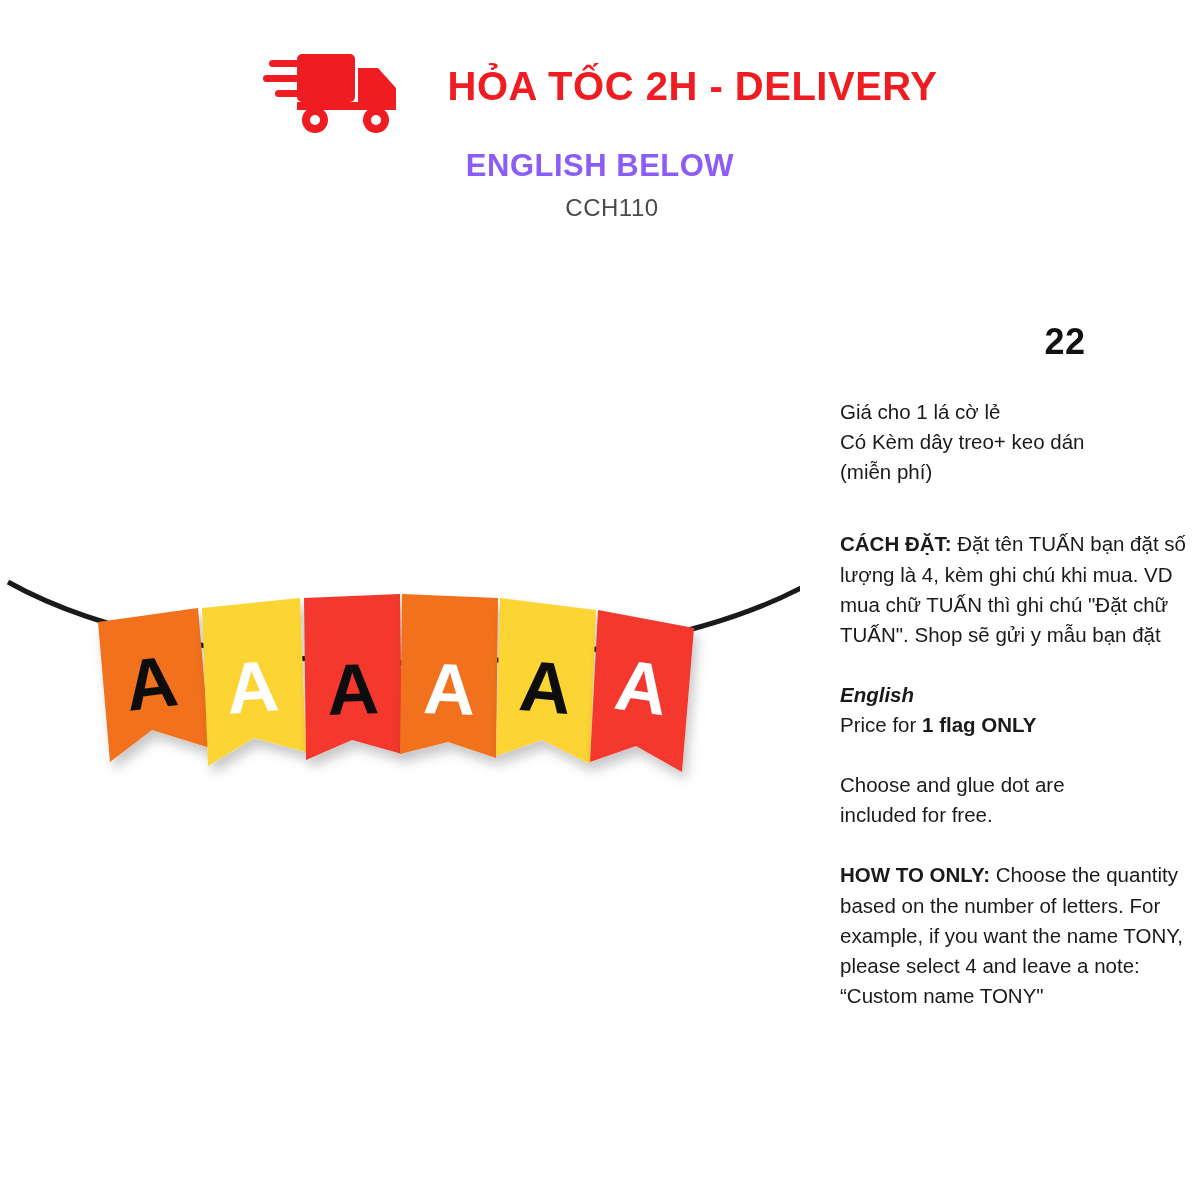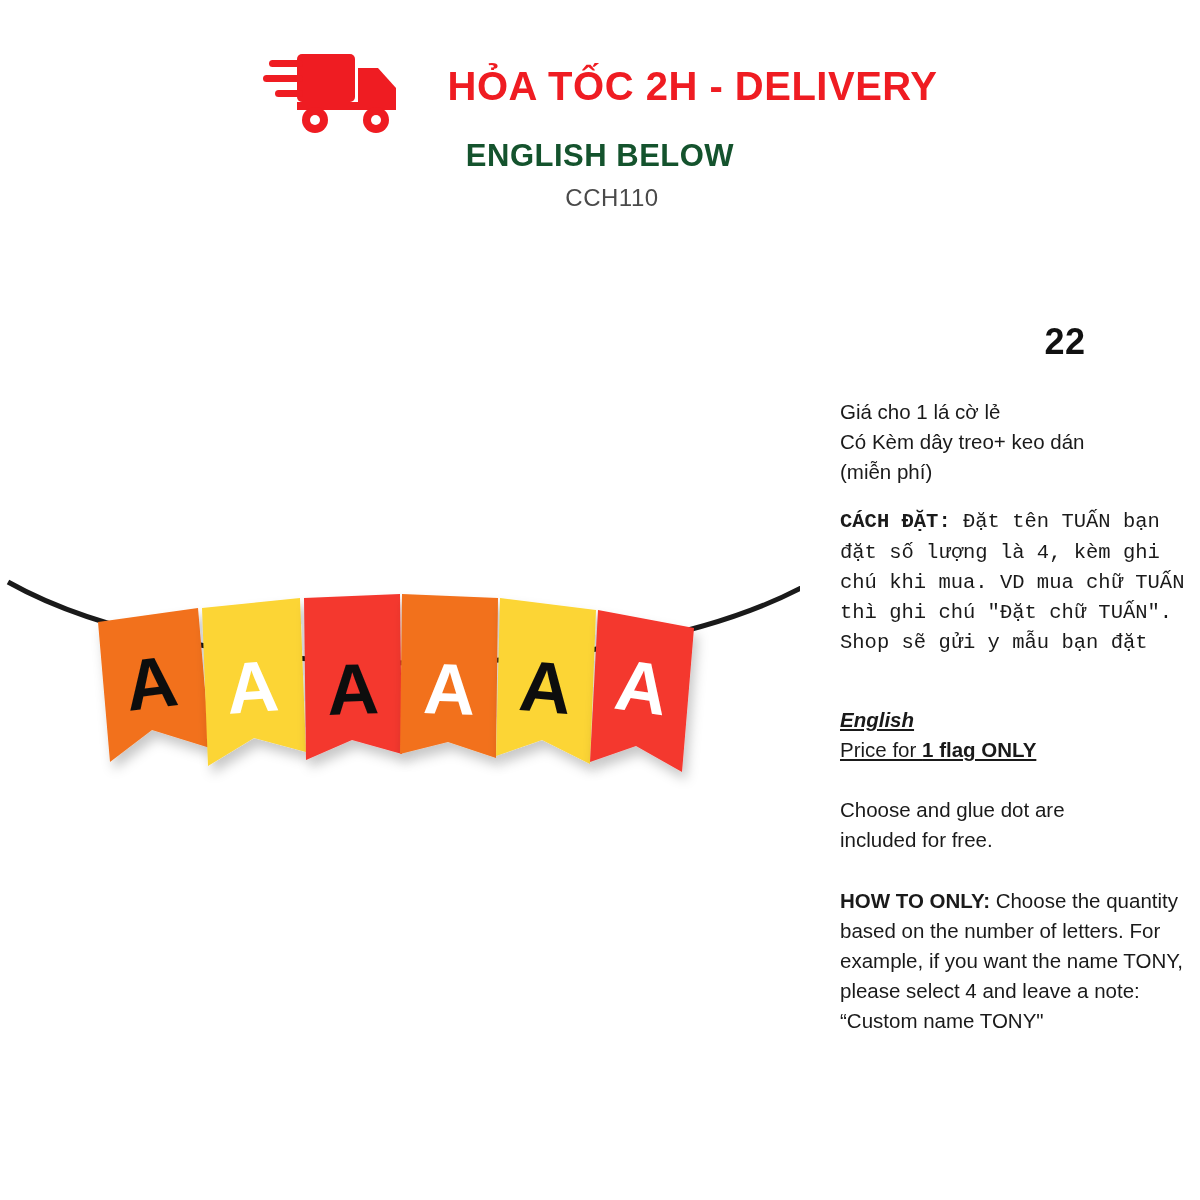--- a/index.html
+++ b/index.html
@@ -35,24 +35,24 @@
     display: block;
   }
   .header-title {
     font-size: 40px;
     font-weight: bold;
     color: #ef1c22;
     letter-spacing: 0.5px;
     white-space: nowrap;
   }
   .header-sub {
-    margin-top: 0;
+    margin-top: 10px;
     font-size: 31px;
     font-weight: bold;
-    color: #14532d;
+    color: #8b5cf6;
     letter-spacing: 0.5px;
   }
   .header-code {
     margin-top: 10px;
     font-size: 24px;
     color: #4a4a4a;
     letter-spacing: 0.5px;
     margin-left: 24px;
   }
 
@@ -78,23 +78,23 @@
     width: 210px;
     margin: 0 auto 0 120px;
     letter-spacing: 0.5px;
   }
   .block {
     font-size: 20.5px;
     line-height: 1.47;
     color: #1a1a1a;
   }
   .block.vi-intro { margin-top: 34px; }
-  .block.order { margin-top: 20px; font-family: Liberation Mono, monospace; }
-  .block.english-head { margin-top: 47px; text-decoration: underline; }
-  .block.price-en { margin-top: 0px; text-decoration: underline; }
+  .block.order { margin-top: 42px; }
+  .block.english-head { margin-top: 30px; }
+  .block.price-en { margin-top: 0px; }
   .block.string { margin-top: 30px; }
   .block.howto { margin-top: 30px; }
   b { font-weight: bold; }
   i { font-style: italic; font-weight: bold; }
   .line { display: block; }
 </style>
 </head>
 <body>
 
 <div id="page">

